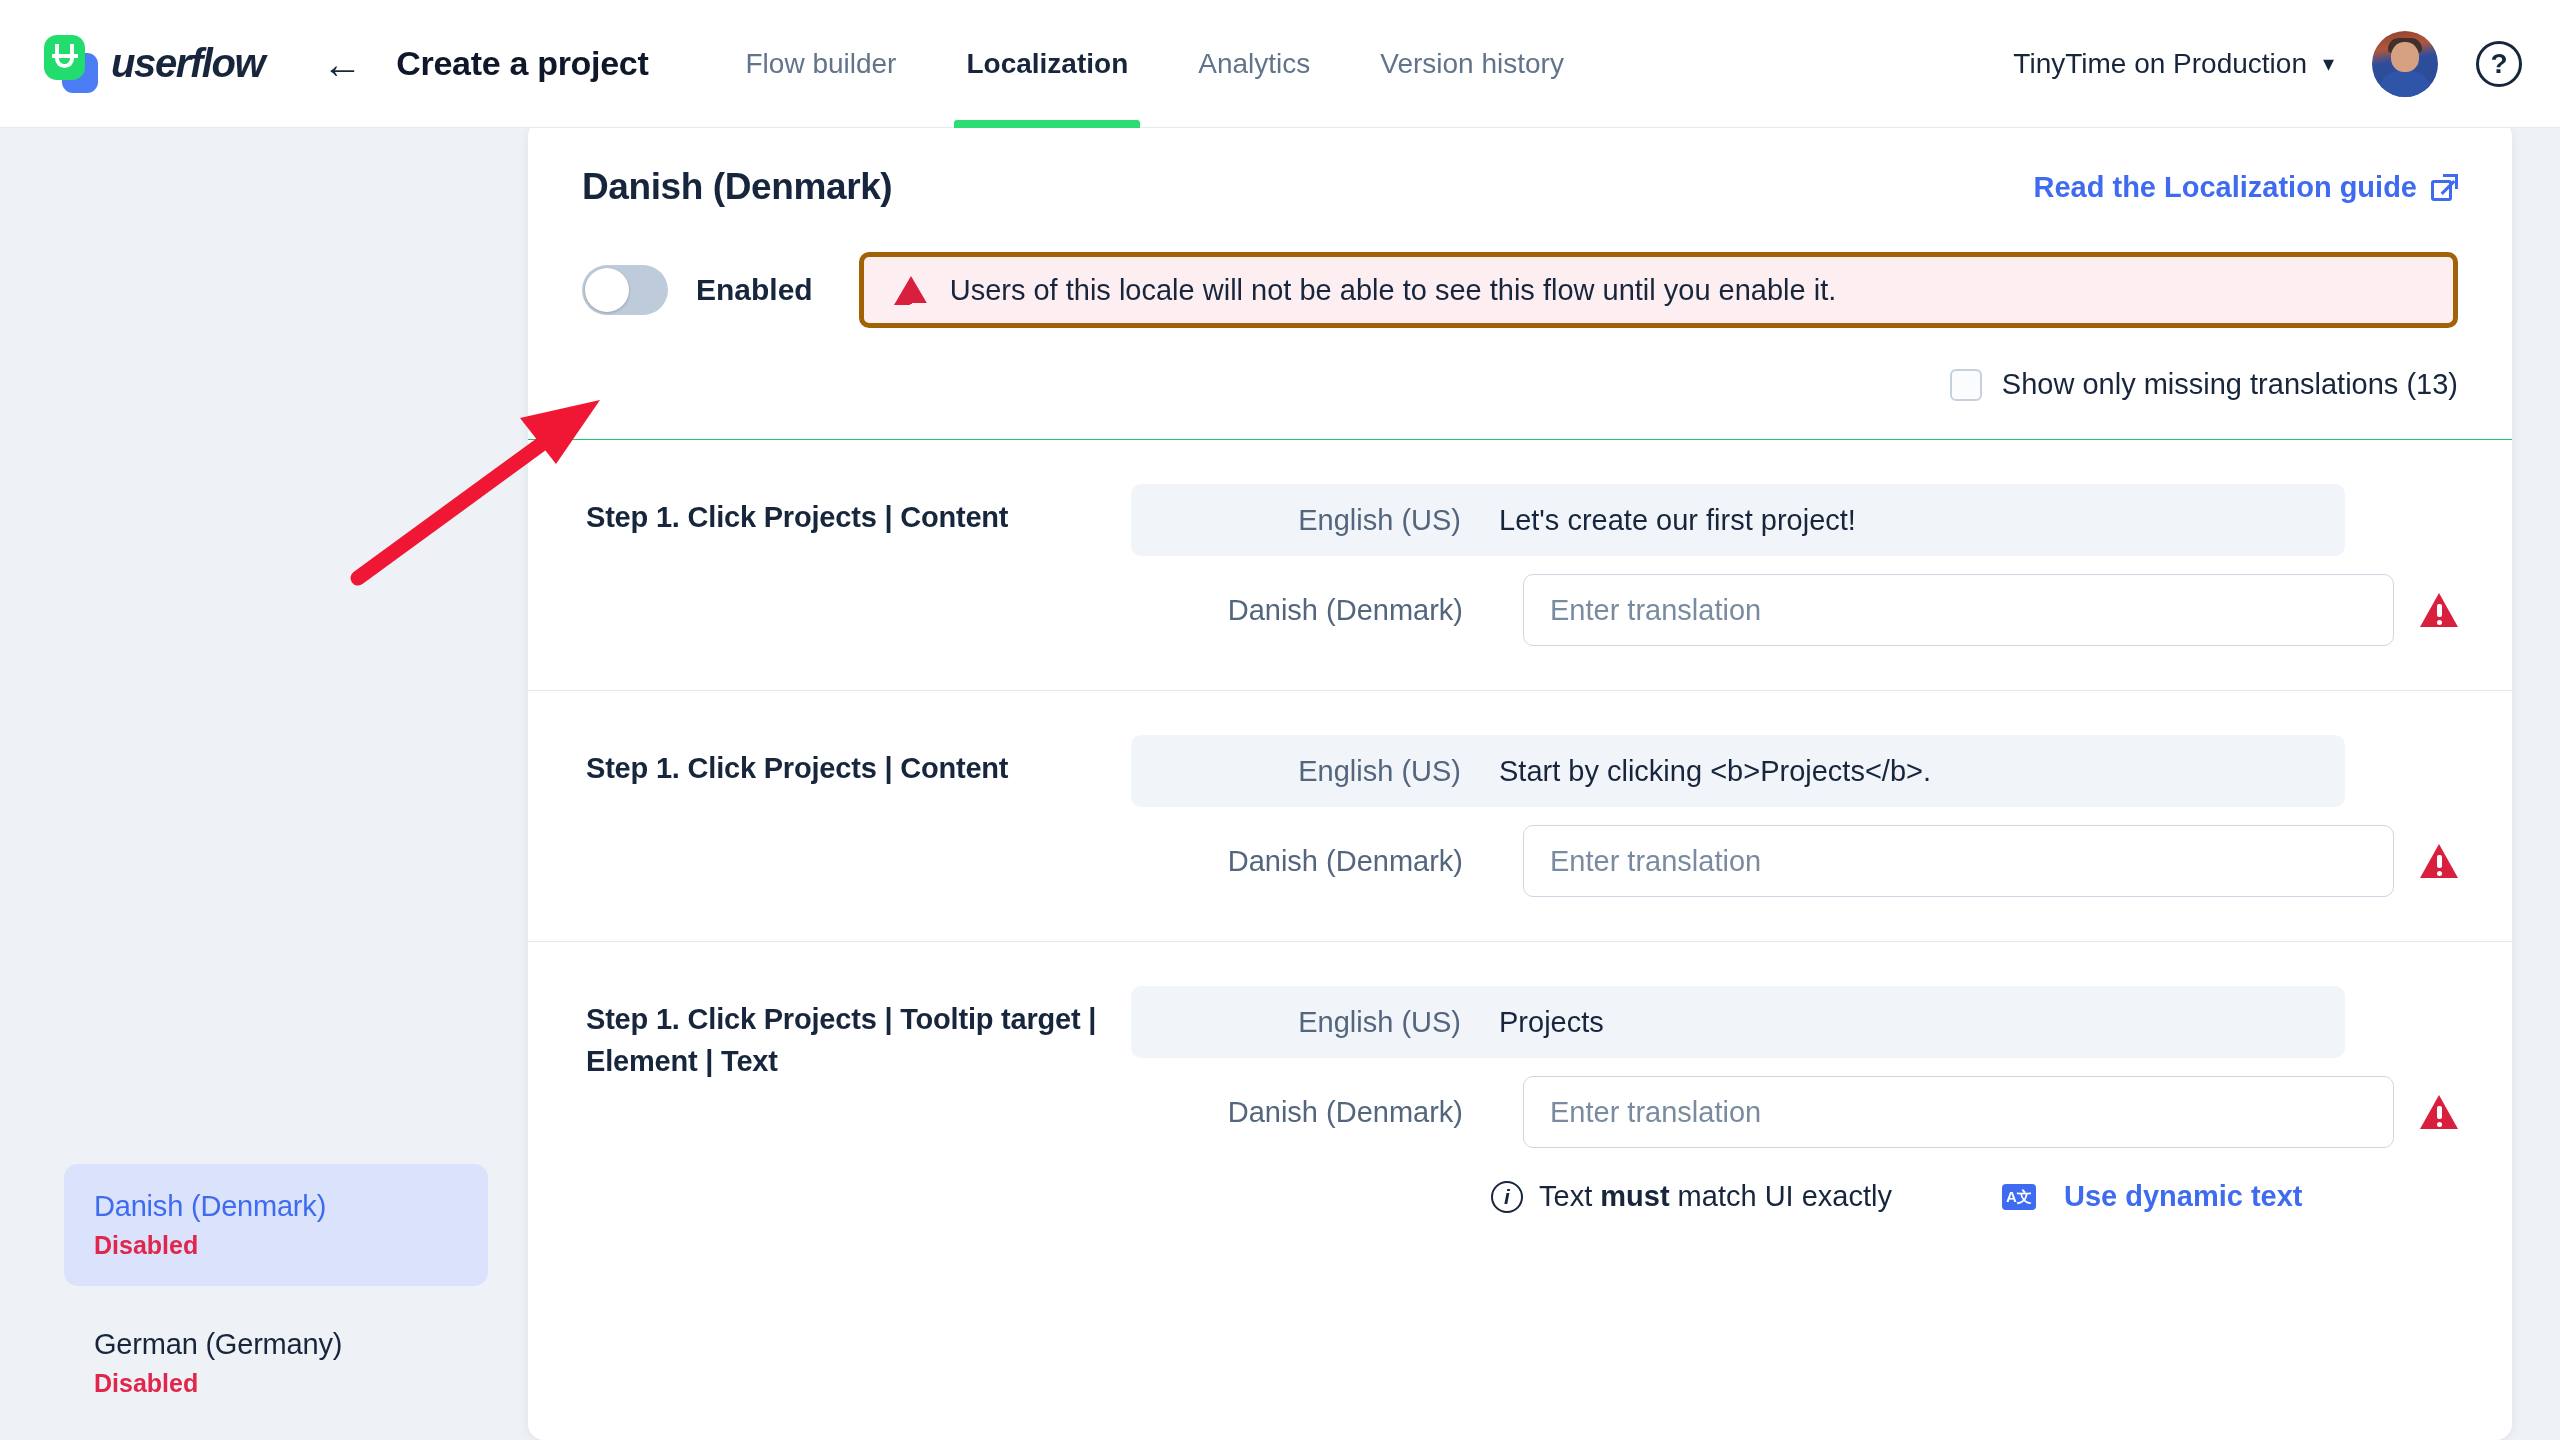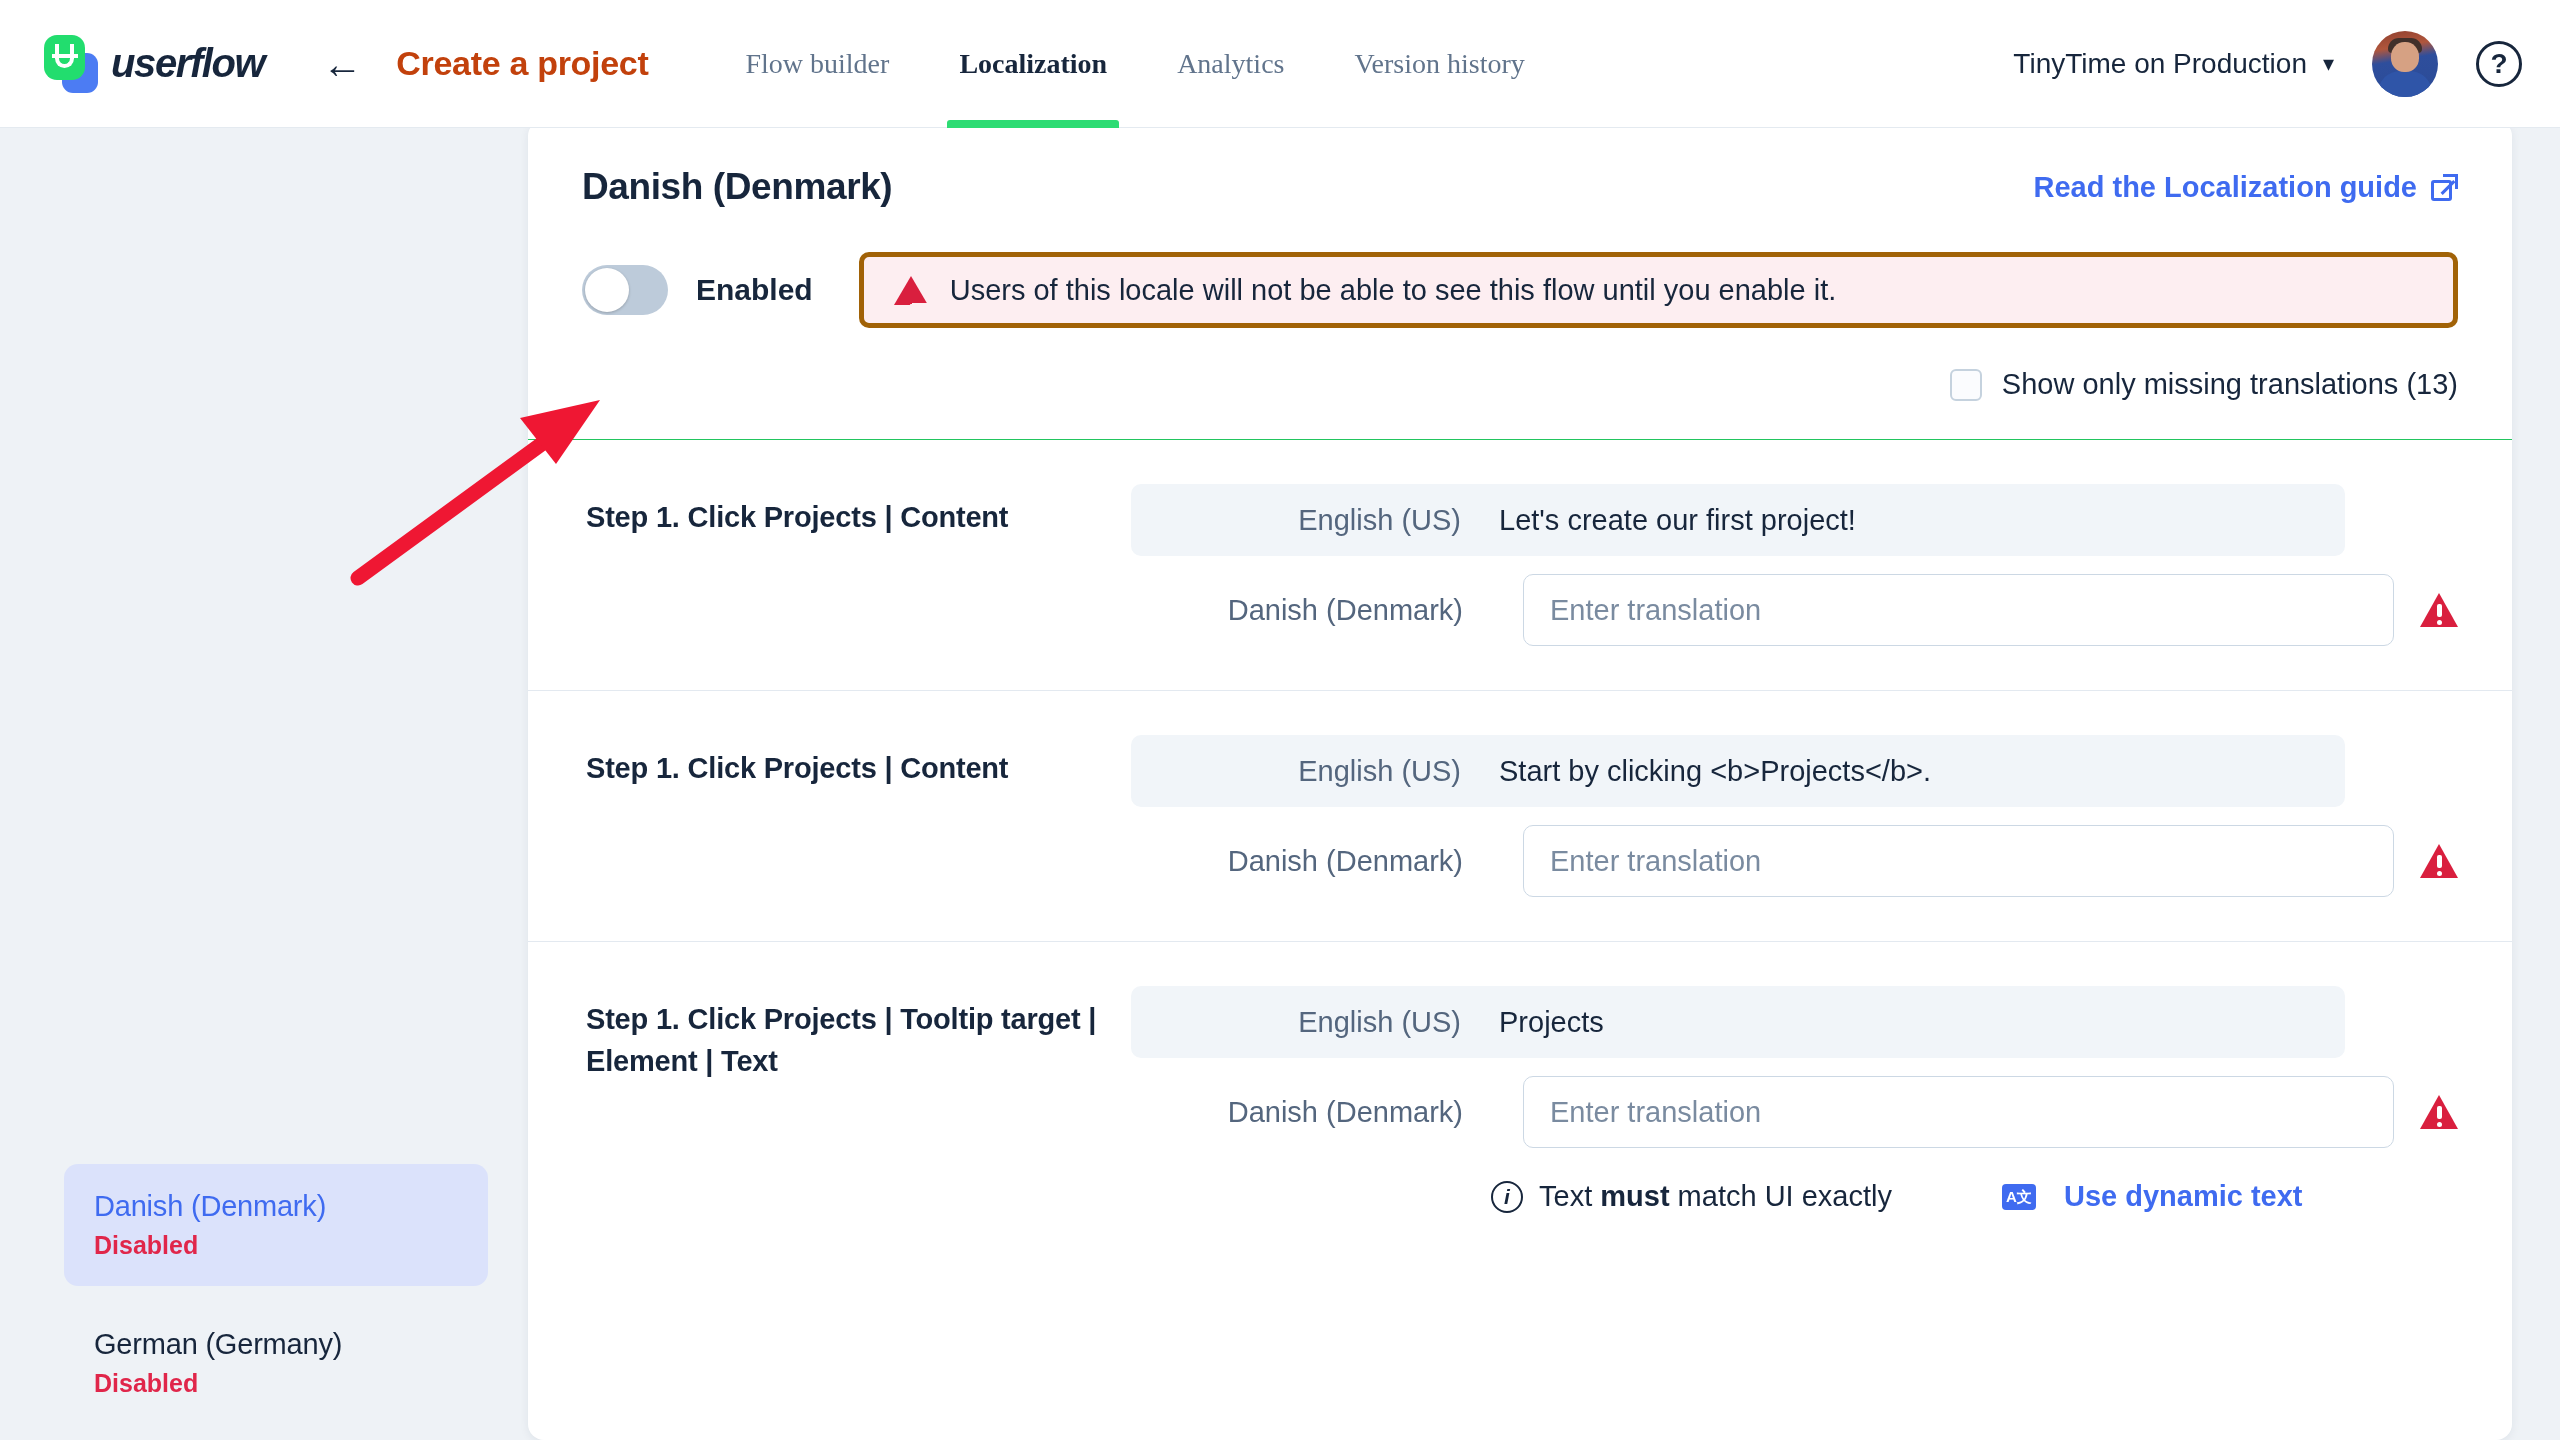--- a/index.html
+++ b/index.html
@@ -81,42 +81,41 @@
     color: #17263c;
     line-height: 1;
     margin-right: 34px;
     cursor: pointer;
     user-select: none;
   }
 
   .page-title {
     font-size: 34px;
     font-weight: bold;
-    color: #c2410c;
+    color: #0f172a;
     letter-spacing: -0.3px;
     margin-right: 62px;
     white-space: nowrap;
   }
 
   .nav {
     display: flex;
     align-items: center;
     height: 128px;
   }
   .nav-item {
     font-size: 28px;
     color: #61748c;
     padding: 0 35px;
     height: 128px;
     display: flex;
     align-items: center;
     position: relative;
     cursor: pointer;
     white-space: nowrap;
-    font-family: Liberation Serif, serif;
   }
   .nav-item.active {
     color: #17263c;
     font-weight: bold;
   }
   .nav-item.active::after {
     content: "";
     position: absolute;
     left: 23px; right: 23px;
     bottom: 0;

